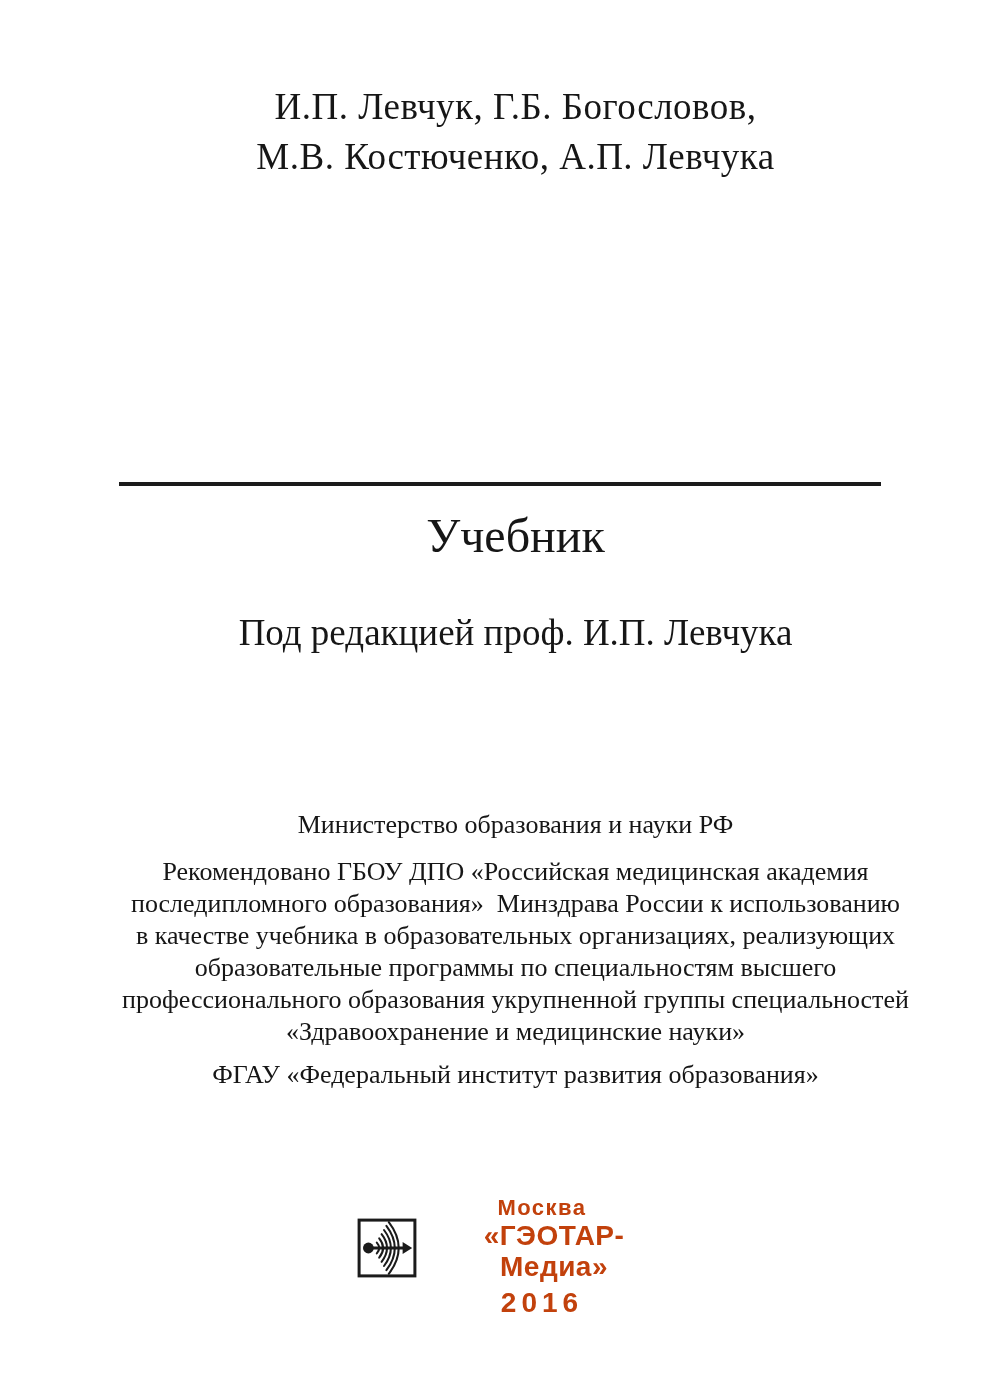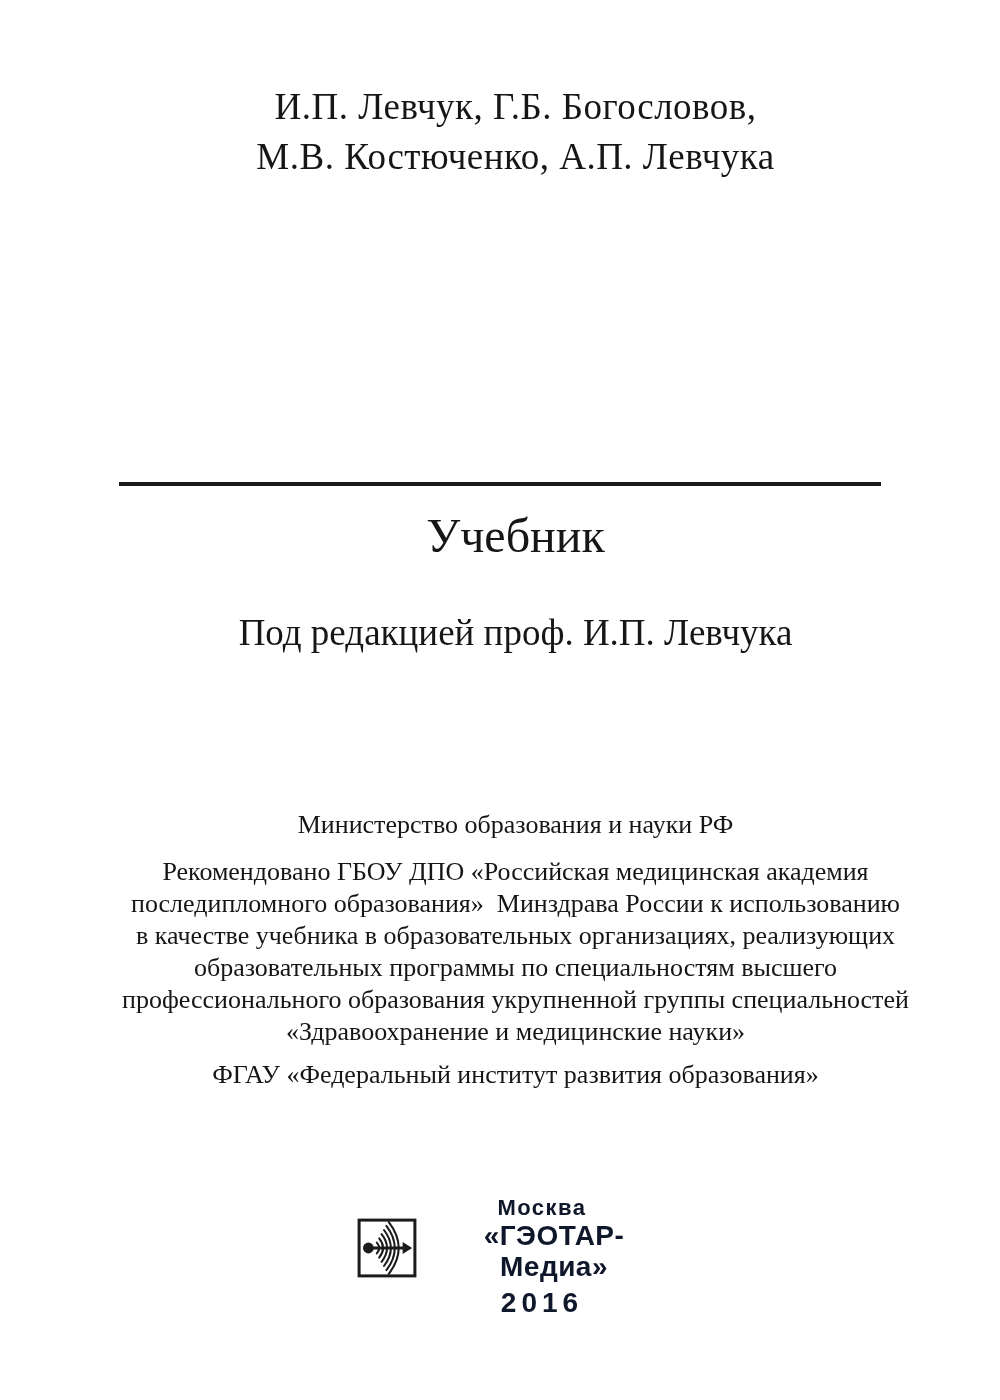--- a/index.html
+++ b/index.html
@@ -89,21 +89,21 @@
     display: block;
   }
   .publisher-text {
     position: absolute;
     left: 412px;
     width: 260px;
     top: 0;
     text-align: center;
     font-family: "Liberation Sans", sans-serif;
     font-weight: bold;
-    color: #0f172a;
+    color: #c2410c;
   }
   .publisher-city   { font-size: 22px; line-height: 24px; letter-spacing: 1.5px; }
   .publisher-group  { font-size: 17px; line-height: 23px; letter-spacing: 1px; }
   .publisher-name   { font-size: 28px; line-height: 31px; letter-spacing: 0.5px; margin-left: 24px; }
   .publisher-year   { font-size: 28px; line-height: 29px; letter-spacing: 5px; margin-top: 6px; }
 </style>
 </head>
 <body>
 
 <div class="page">
@@ -119,21 +119,21 @@
   <div class="centered subtitle">Учебник</div>
 
   <div class="centered editor-line">Под редакцией проф. И.П. Левчука</div>
 
   <div class="centered ministry-line">Министерство образования и науки РФ</div>
 
   <div class="centered recommendation">
     <div>Рекомендовано ГБОУ ДПО «Российская медицинская академия</div>
     <div>последипломного образования»  Минздрава России к использованию</div>
     <div>в качестве учебника в образовательных организациях, реализующих</div>
-    <div>образовательных программы по специальностям высшего</div>
+    <div>образовательные программы по специальностям высшего</div>
     <div>профессионального образования укрупненной группы специальностей</div>
     <div>«Здравоохранение и медицинские науки»</div>
   </div>
 
   <div class="centered registration">
     <div>ФГАУ «Федеральный институт развития образования»</div>
   </div>
 
   <div class="publisher-block">
     <svg class="publisher-logo" viewBox="0 0 100 100" xmlns="http://www.w3.org/2000/svg" aria-hidden="true">

